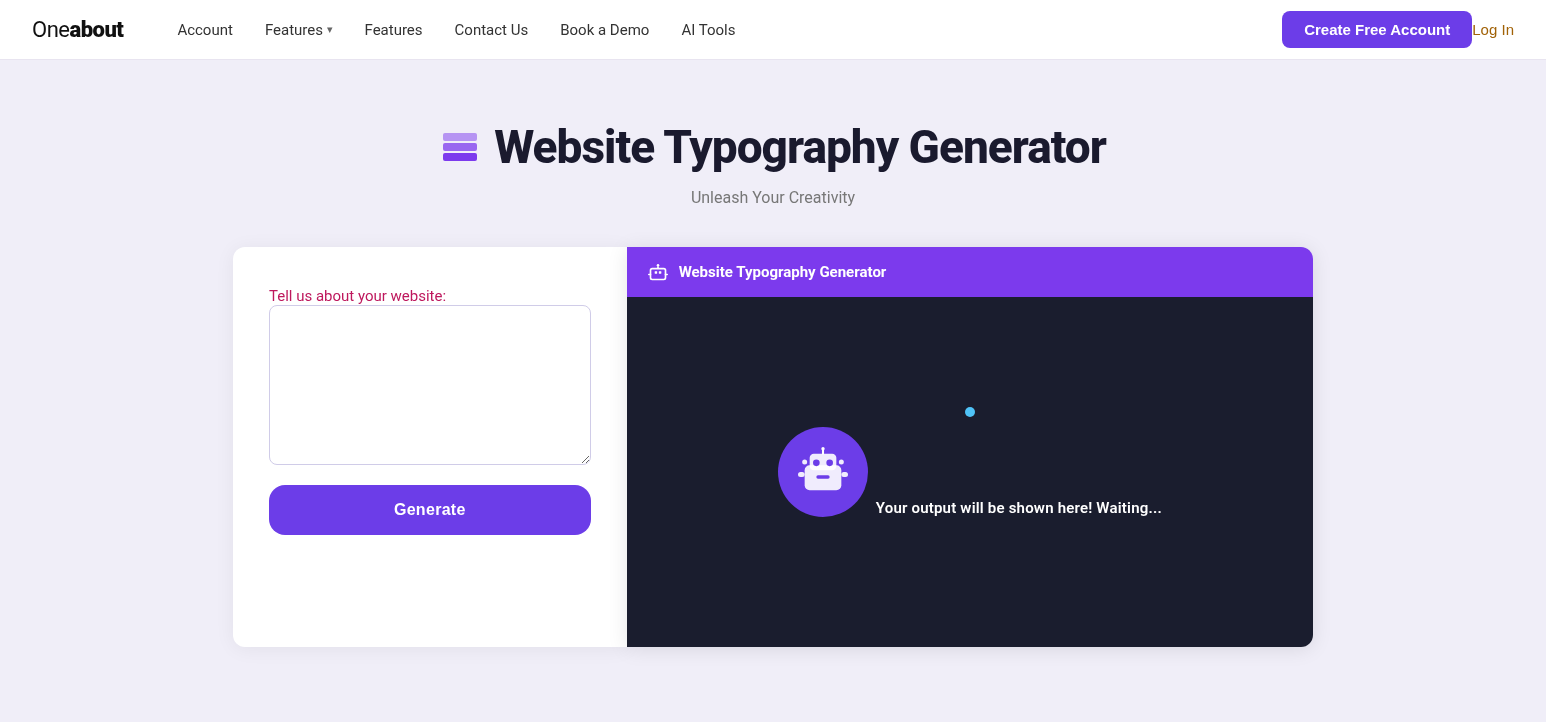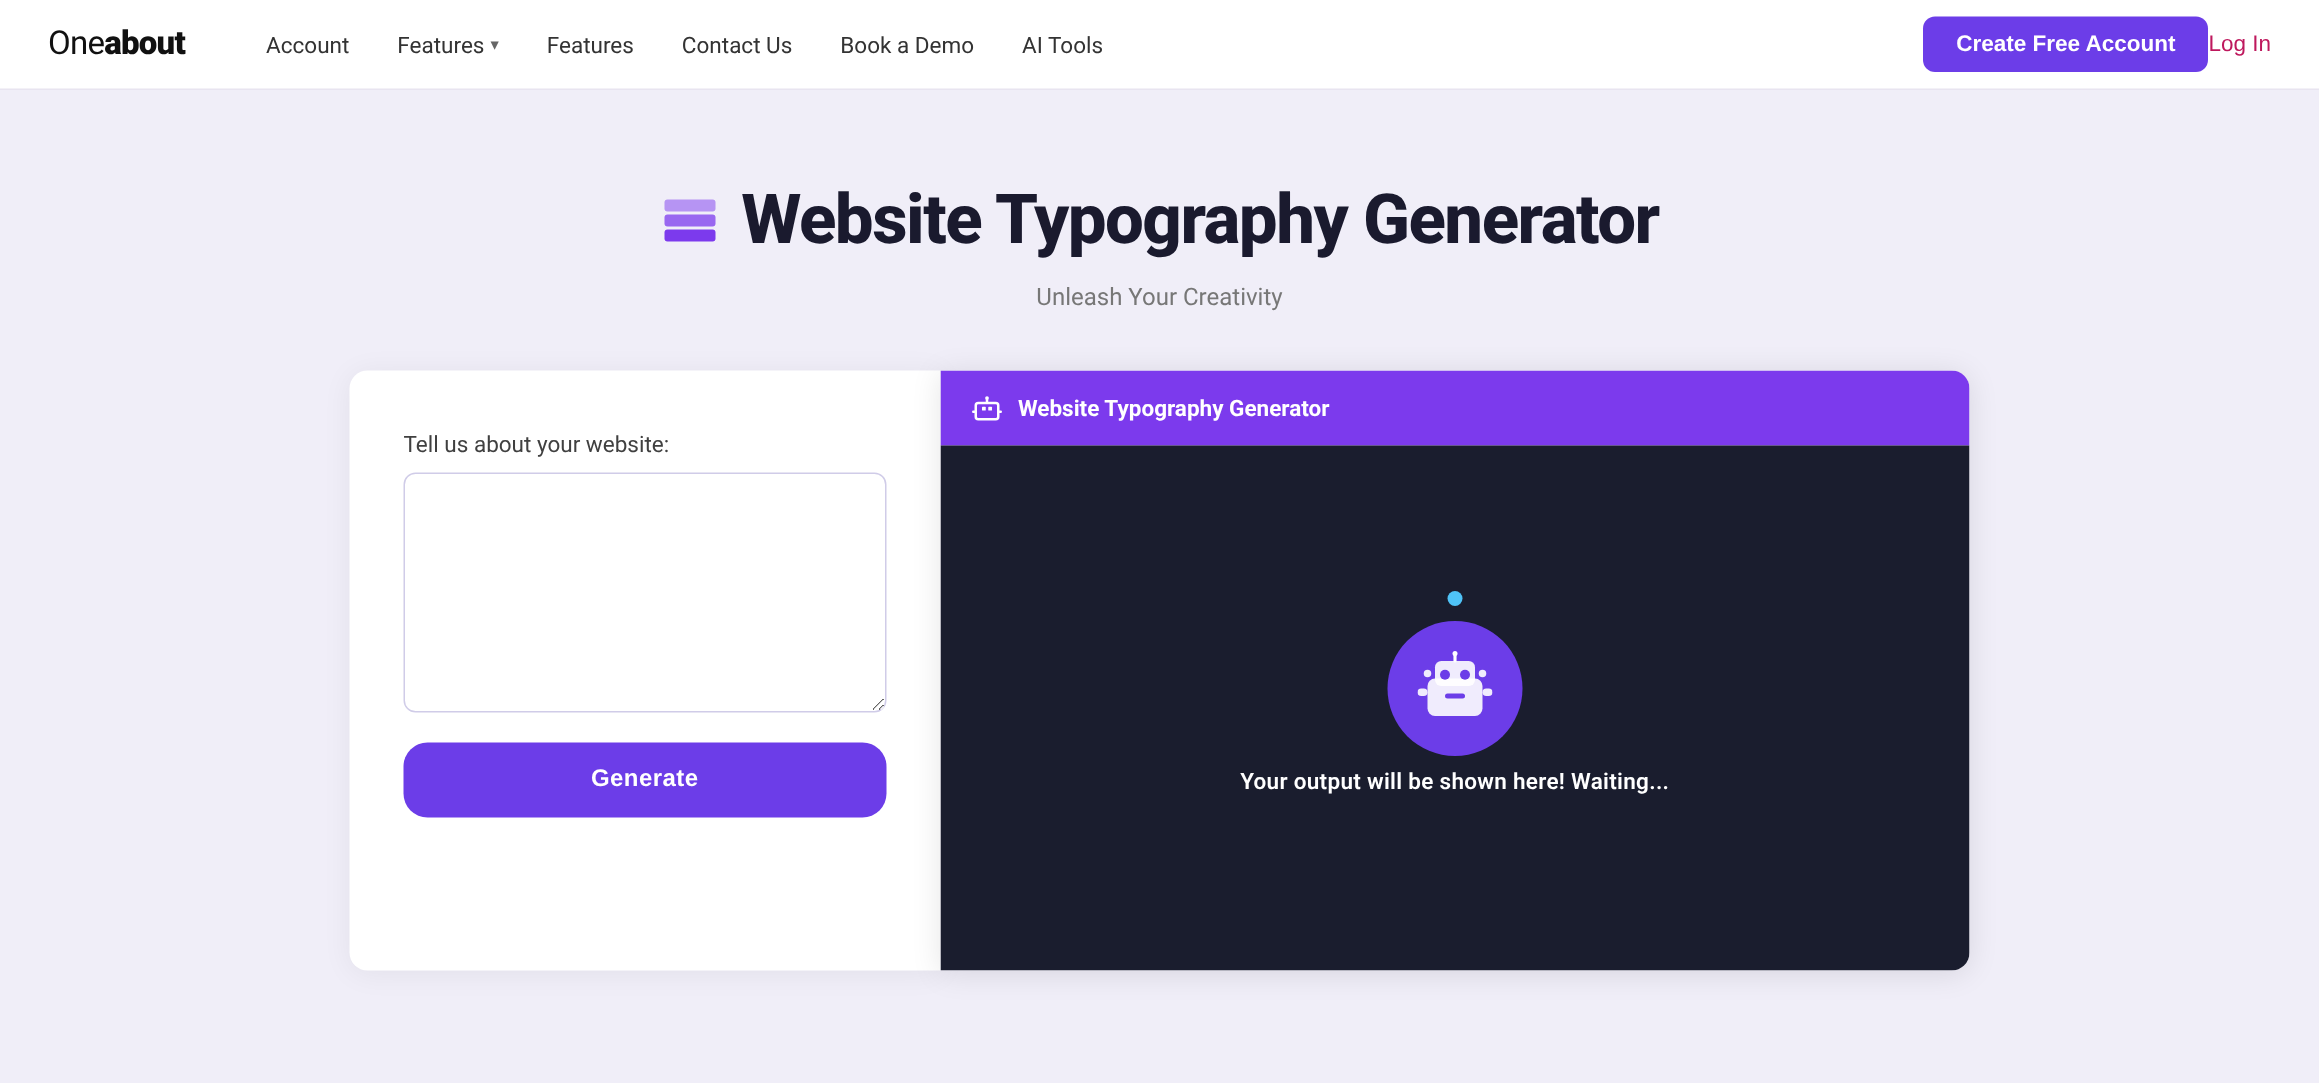--- a/index.html
+++ b/index.html
@@ -63,21 +63,21 @@
       border: none;
       border-radius: 8px;
       padding: 10px 22px;
       font-size: 15px;
       font-weight: 600;
       cursor: pointer;
     }
     .btn-login {
       background: none;
       border: none;
-      color: #be185d;
+      color: #a16207;
       font-size: 15px;
       cursor: pointer;
       font-weight: 500;
     }
 
     
     .hero {
       text-align: center;
       padding: 60px 20px 40px;
     }
@@ -136,22 +136,21 @@
       border-radius: 12px 0 0 12px;
       padding: 40px 36px 40px;
       width: 400px;
       min-height: 400px;
       box-shadow: 0 2px 20px rgba(0,0,0,0.06);
       display: flex;
       flex-direction: column;
     }
     .input-label {
       font-size: 15px;
-      color: #404040;
-      margin-bottom: 10px;
+      color: #be185d;
       font-weight: 400;
     }
     .website-textarea {
       width: 100%;
       height: 160px;
       border: 1px solid #d0cce8;
       border-radius: 8px;
       padding: 12px;
       font-size: 14px;
       resize: vertical;
@@ -212,22 +211,22 @@
       align-items: center;
       justify-content: center;
       padding: 40px 20px;
       min-height: 350px;
       position: relative;
     }
 
     
     .robot-container {
       display: flex;
-      flex-direction: column;
-      align-items: center;
+      flex-direction: row;
+      align-items: flex-end;
       gap: 8px;
       position: relative;
     }
     .robot-dot {
       width: 10px;
       height: 10px;
       border-radius: 50%;
       background: #4fc3f7;
       position: absolute;
       top: -20px;

